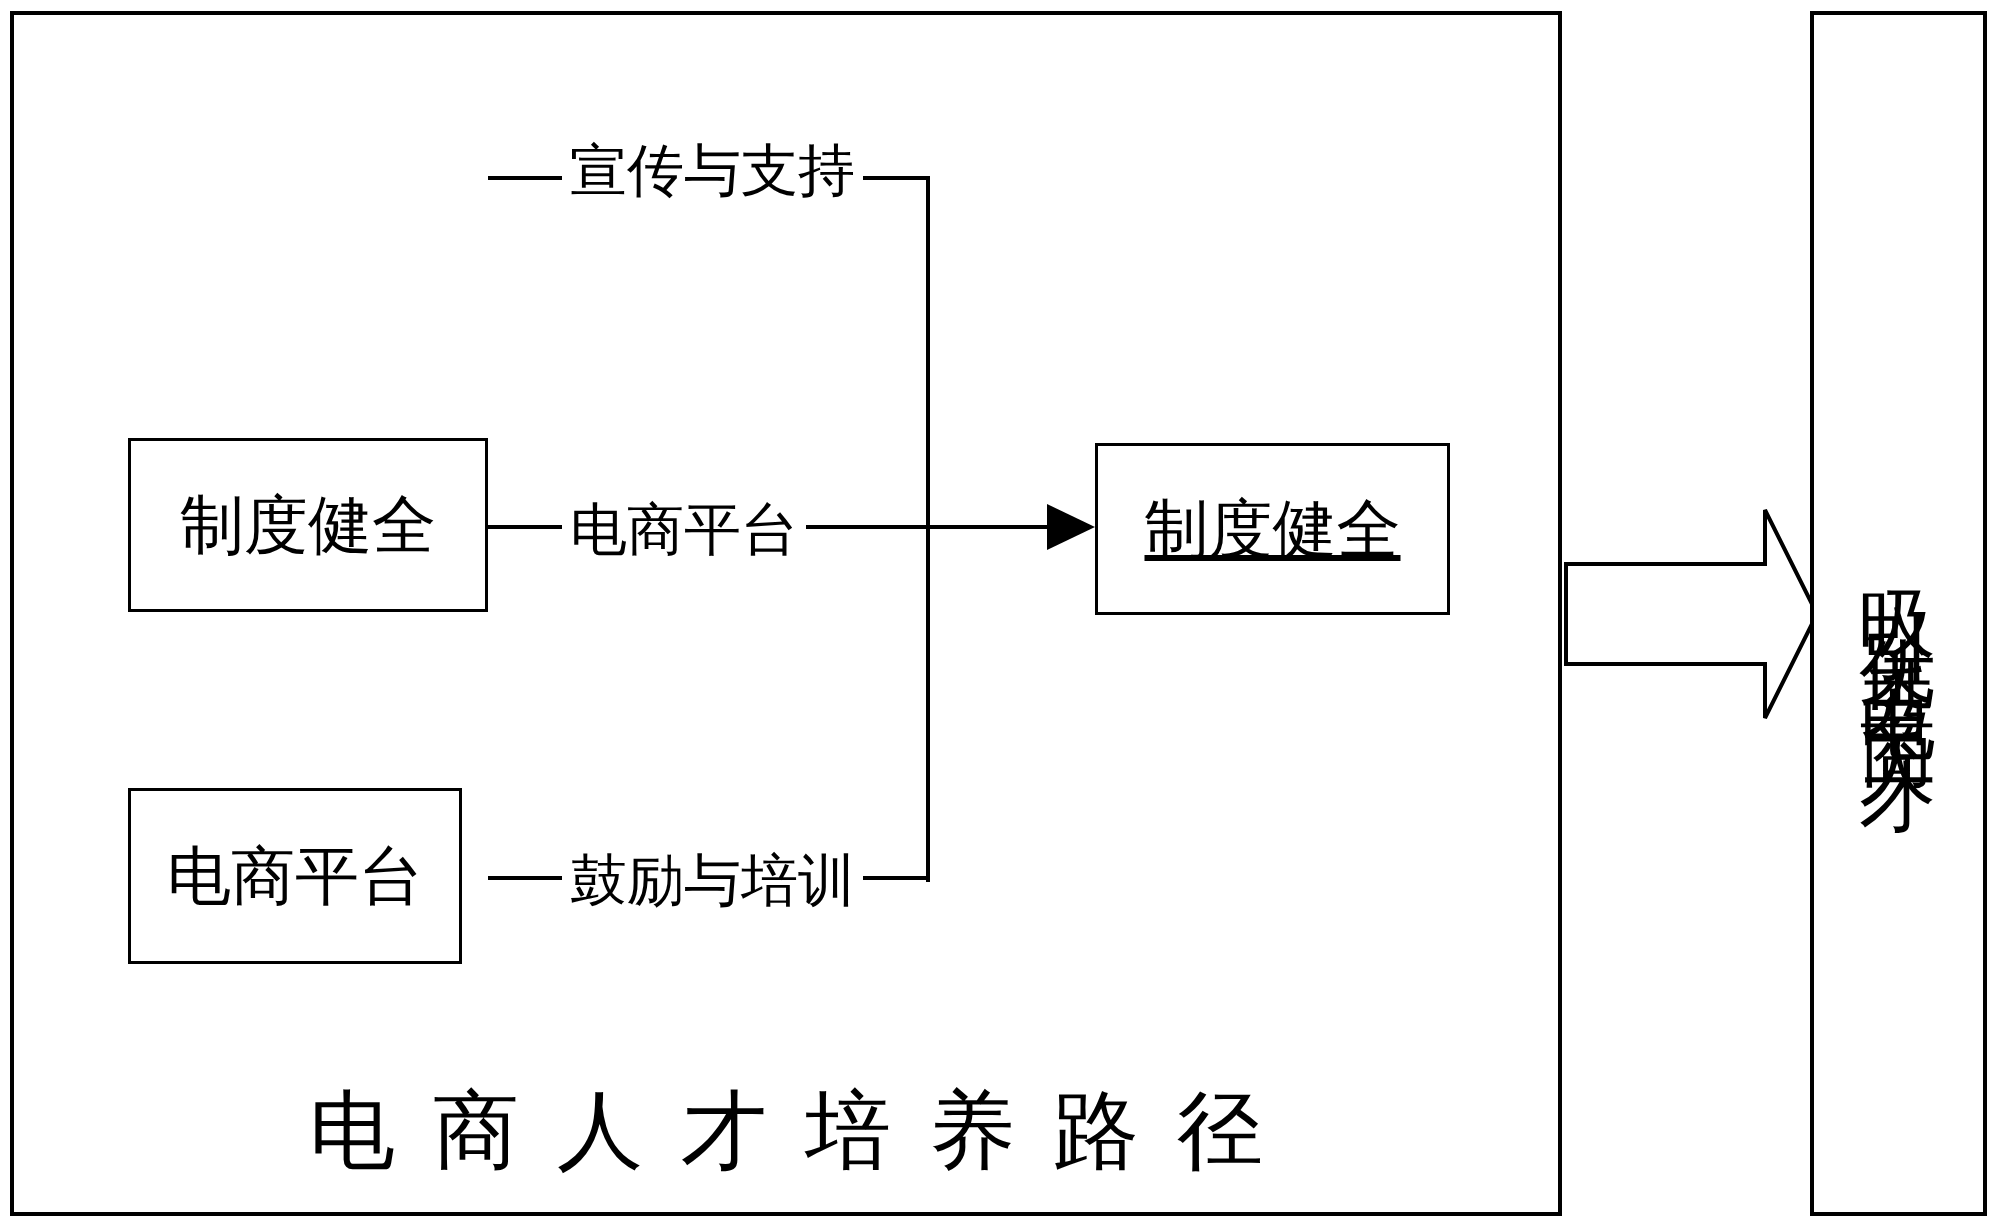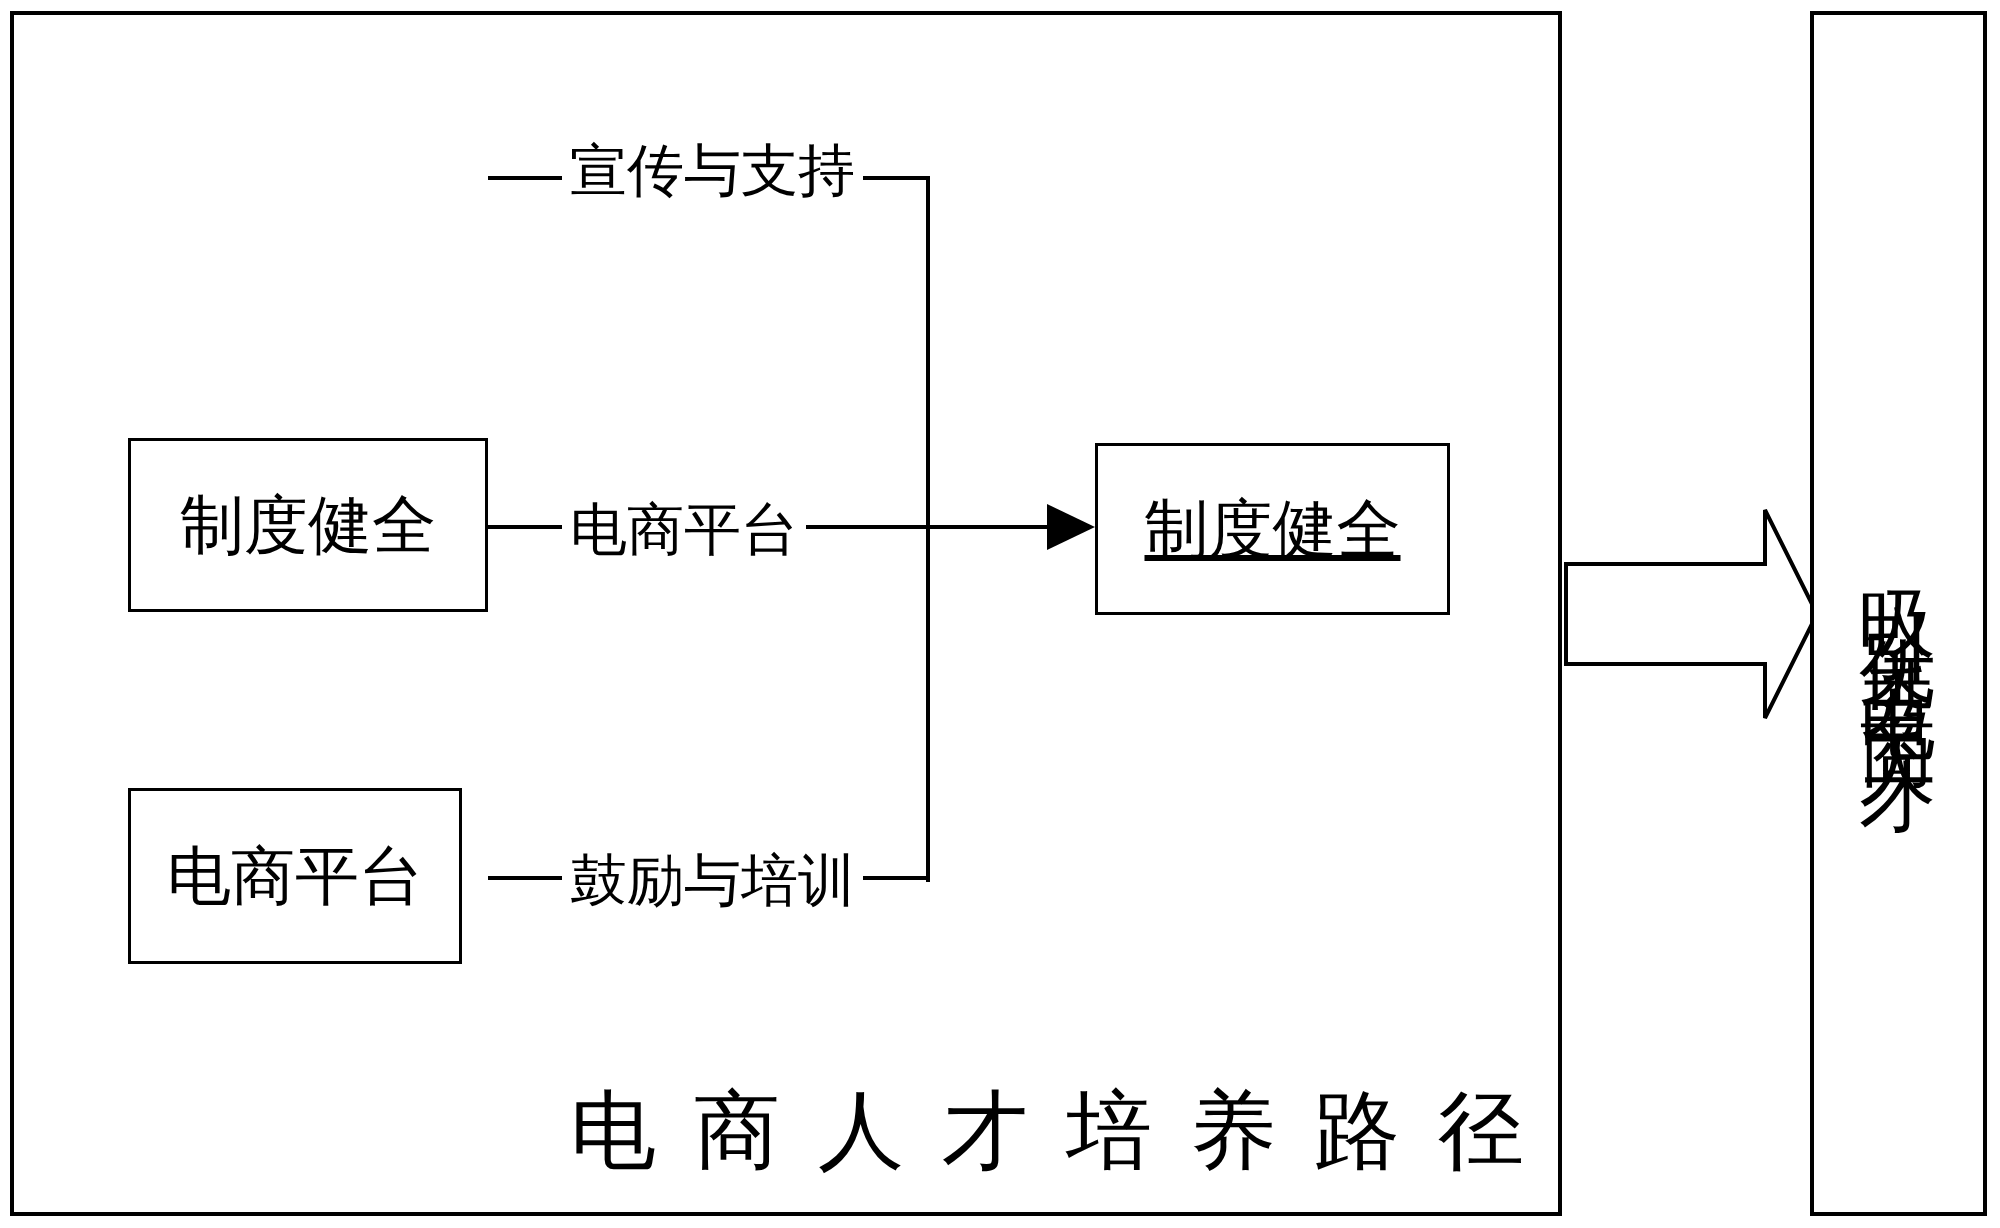--- a/index.html
+++ b/index.html
@@ -52,21 +52,21 @@
   .edge-label-3{top:848px;}
   
   .arrowhead{
     position:absolute;left:1047px;top:504px;width:0;height:0;
     border-top:23px solid transparent;border-bottom:23px solid transparent;
     border-left:48px solid #000;
   }
   
   .main-title{
     position:absolute;left:10px;top:1085px;width:1552px;
-    text-align:right;font-size:86px;line-height:90px;
+    text-align:center;font-size:86px;line-height:90px;
     letter-spacing:38px;padding-left:38px;box-sizing:border-box;white-space:nowrap;
   }
   
   .big-arrow{position:absolute;left:1558px;top:502px;}
 </style>
 </head>
 <body>
 
 <div id="canvas">
 

